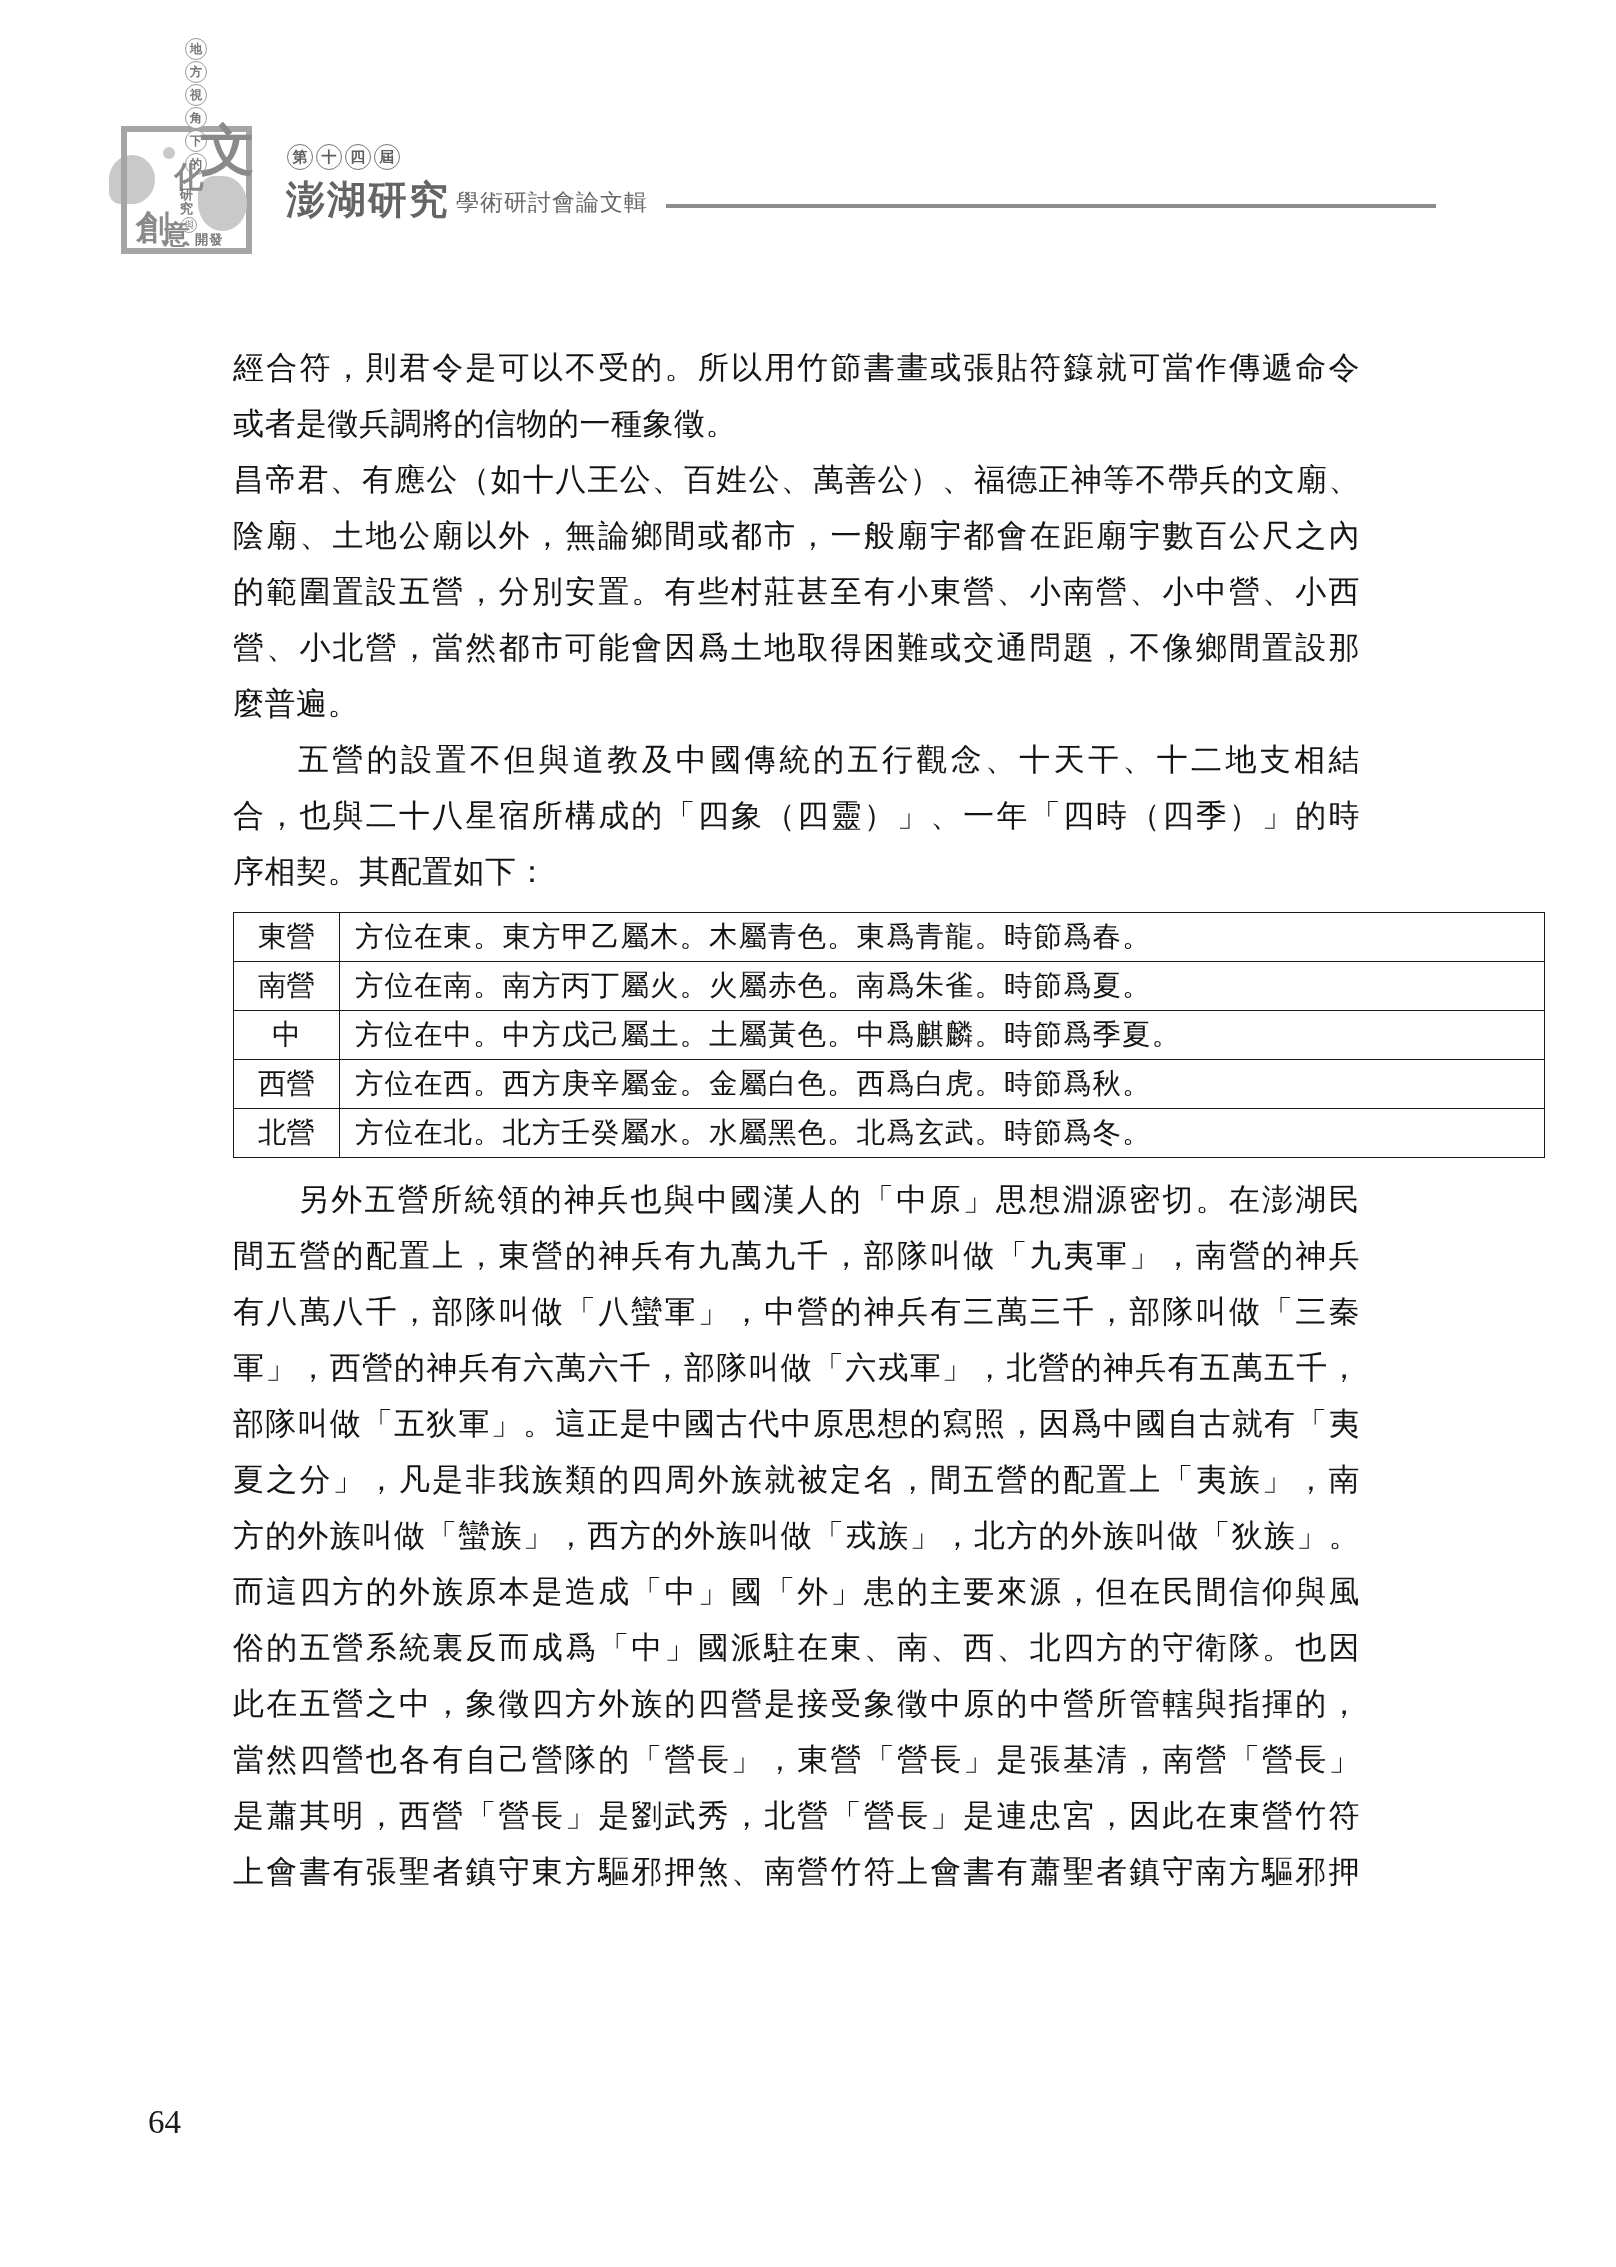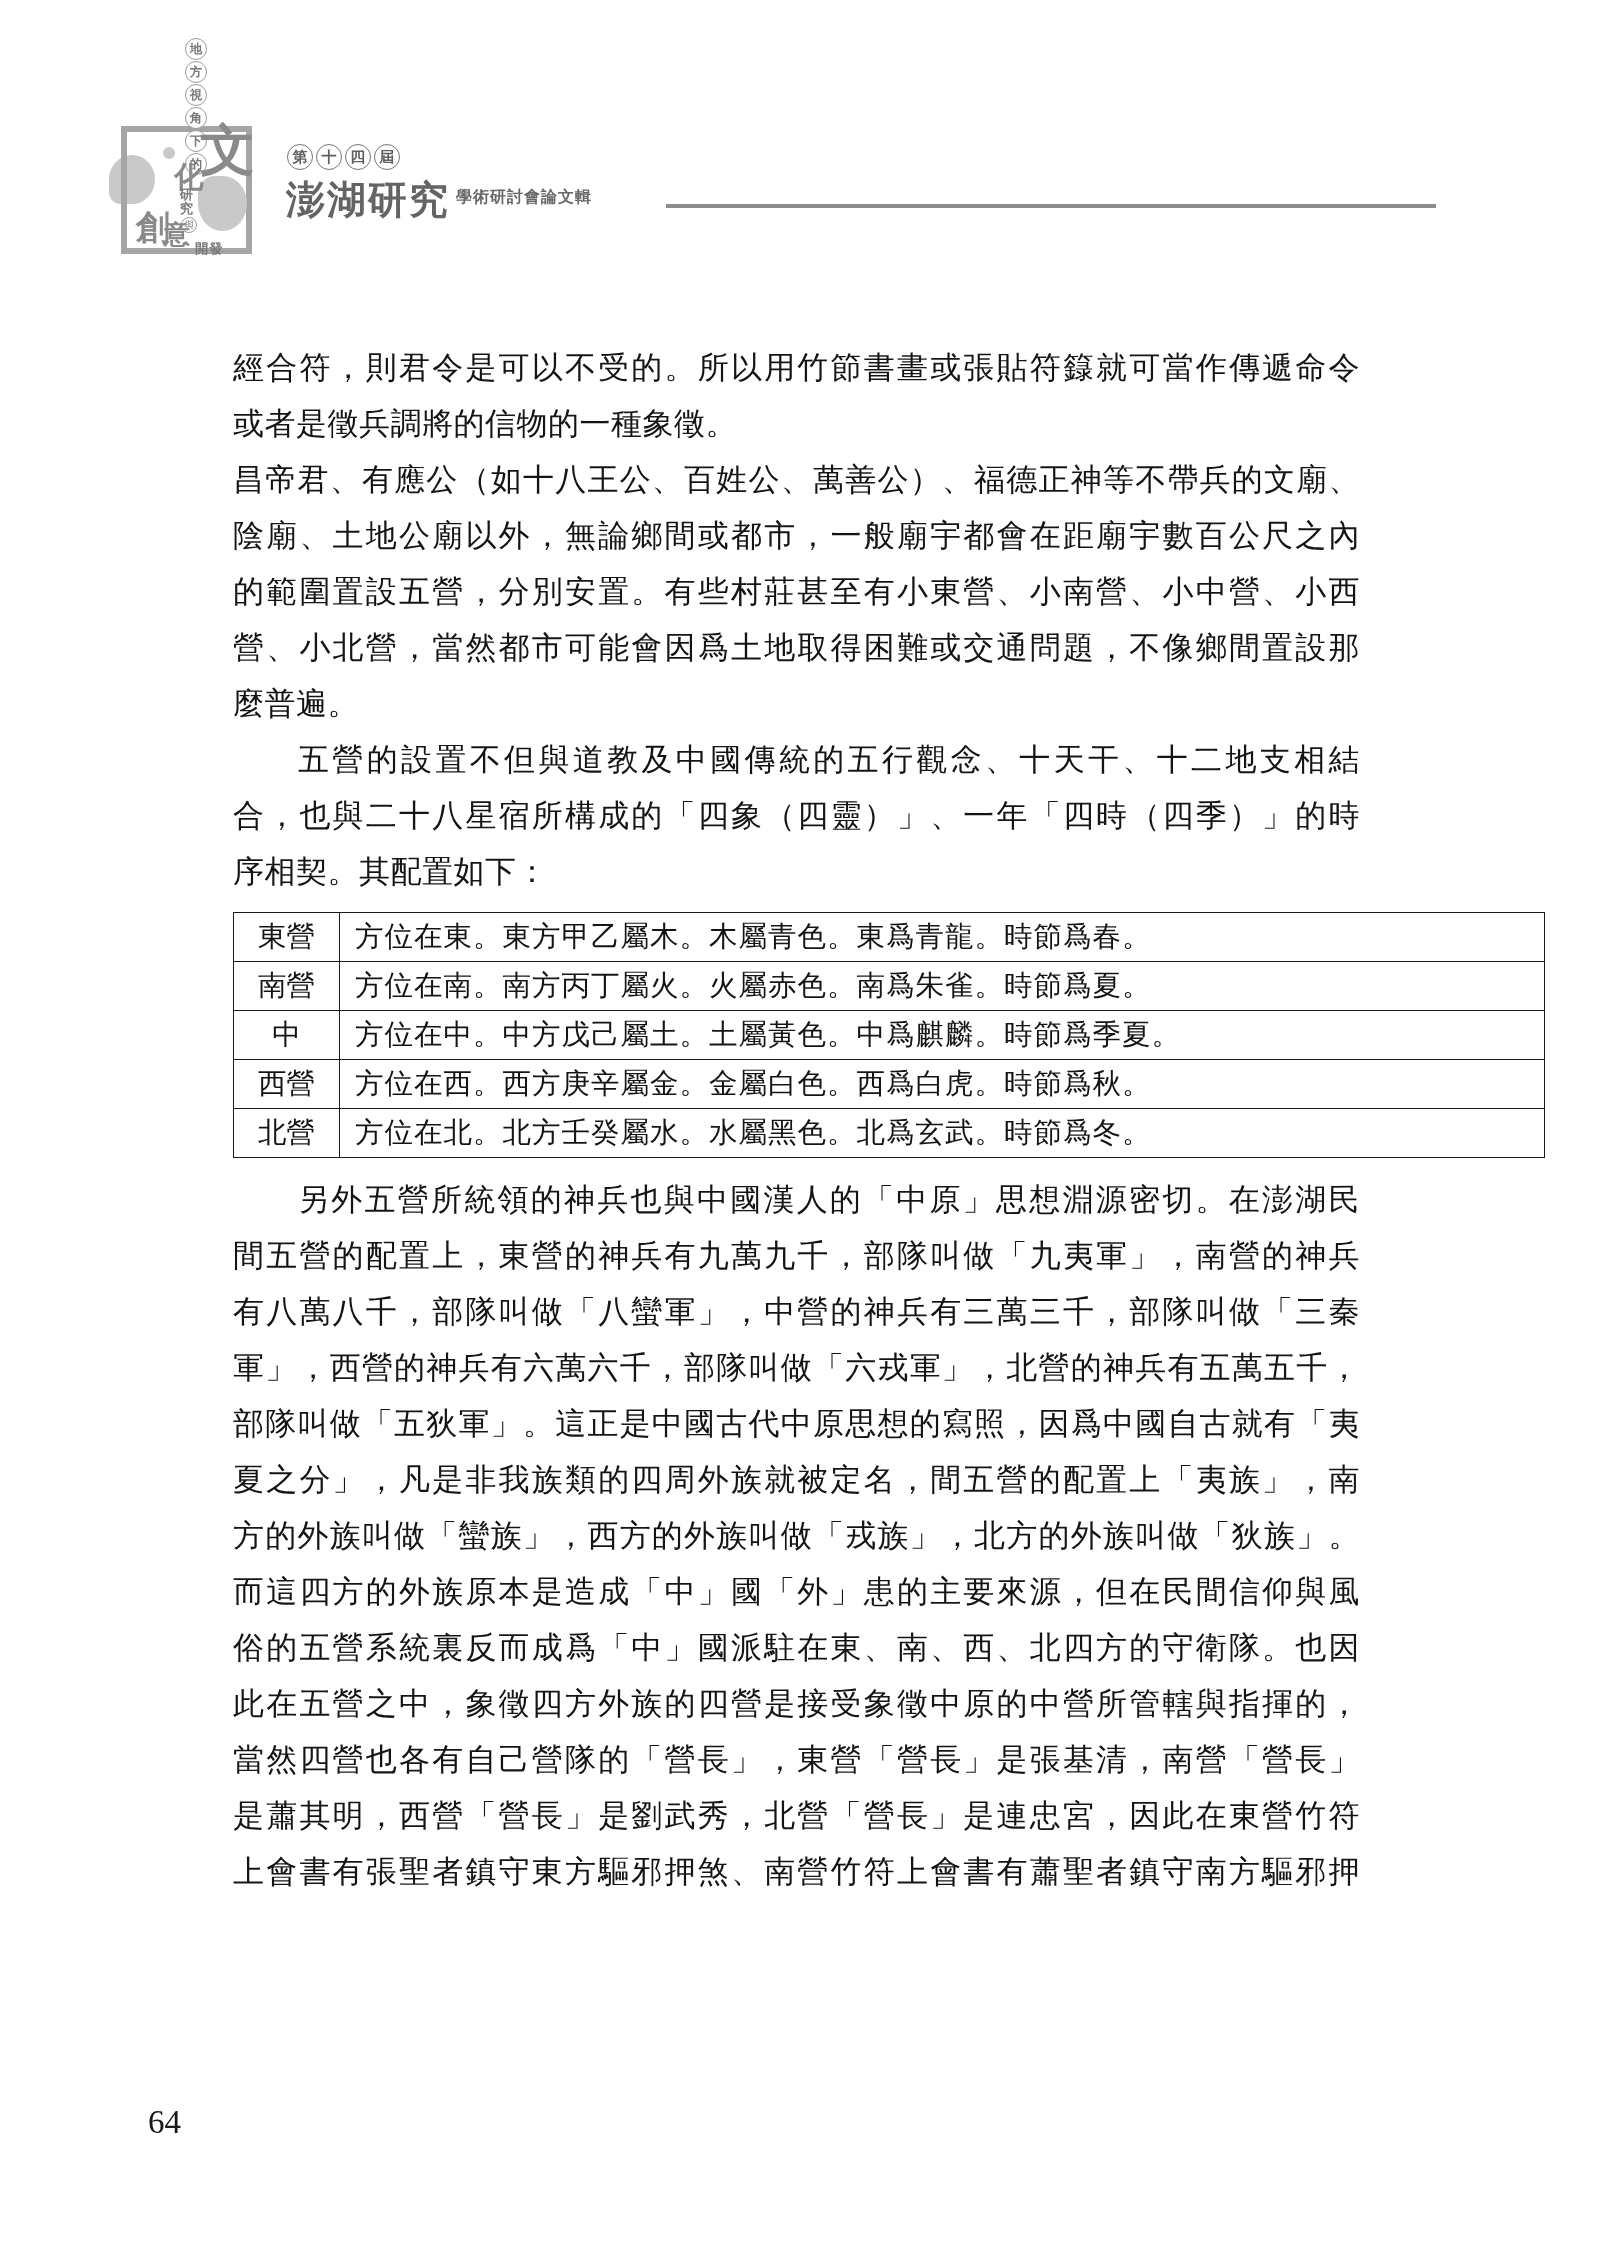--- a/index.html
+++ b/index.html
@@ -34,36 +34,36 @@
   .logo-hua{position:absolute;left:65px;top:122px;font-size:29.5px;font-weight:bold;color:#8a8a8a;}
   .logo-yanjiu{position:absolute;left:70px;top:152px;width:15px;text-align:center;}
   .logo-yanjiu span{display:block;font-size:13.3px;color:#7a7a7a;font-weight:bold;line-height:14.3px;}
   .logo-yu{
     position:absolute;left:72px;top:181px;width:14.3px;height:14.3px;
     border:1px solid #9b9b9b;border-radius:50%;font-size:9.5px;line-height:14.3px;
     text-align:center;color:#7a7a7a;background:#fff;
   }
   .logo-chuang{position:absolute;left:27px;top:169px;font-size:34px;font-weight:bold;color:#8a8a8a;}
   .logo-yi{position:absolute;left:55px;top:181px;font-size:26px;font-weight:bold;color:#8a8a8a;}
-  .logo-kaifa{position:absolute;left:86px;top:204px;font-size:13.3px;font-weight:bold;color:#7a7a7a;letter-spacing:1px;}
+  .logo-kaifa{position:absolute;left:86px;top:195px;font-size:13.3px;font-weight:bold;color:#7a7a7a;letter-spacing:1px;}
 
   
   .edition{position:absolute;left:287px;top:144px;display:flex;gap:2.9px;}
   .edition .echar{
     width:24px;height:24px;border:1.9px solid #757575;border-radius:50%;
     font-size:15px;line-height:24px;text-align:center;color:#5f5f5f;
     font-weight:bold;background:#fff;
   }
   .title-main{
     position:absolute;left:286px;top:173px;
     font-size:39px;font-weight:bold;color:#646464;letter-spacing:1.9px;
   }
   .title-sub{
     position:absolute;left:456px;top:187px;
-    font-size:16px;font-weight:bold;color:#676767;letter-spacing:1px;
+    font-size:23px;font-weight:normal;color:#676767;letter-spacing:1px;
   }
   .header-rule{
     position:absolute;left:666px;top:204px;width:770px;height:3.8px;background:#8d8d8d;
   }
 
   
   .body-col{
     position:absolute;left:195px;top:340px;width:1127px;
     color:#141414;
     margin-left:38px;

